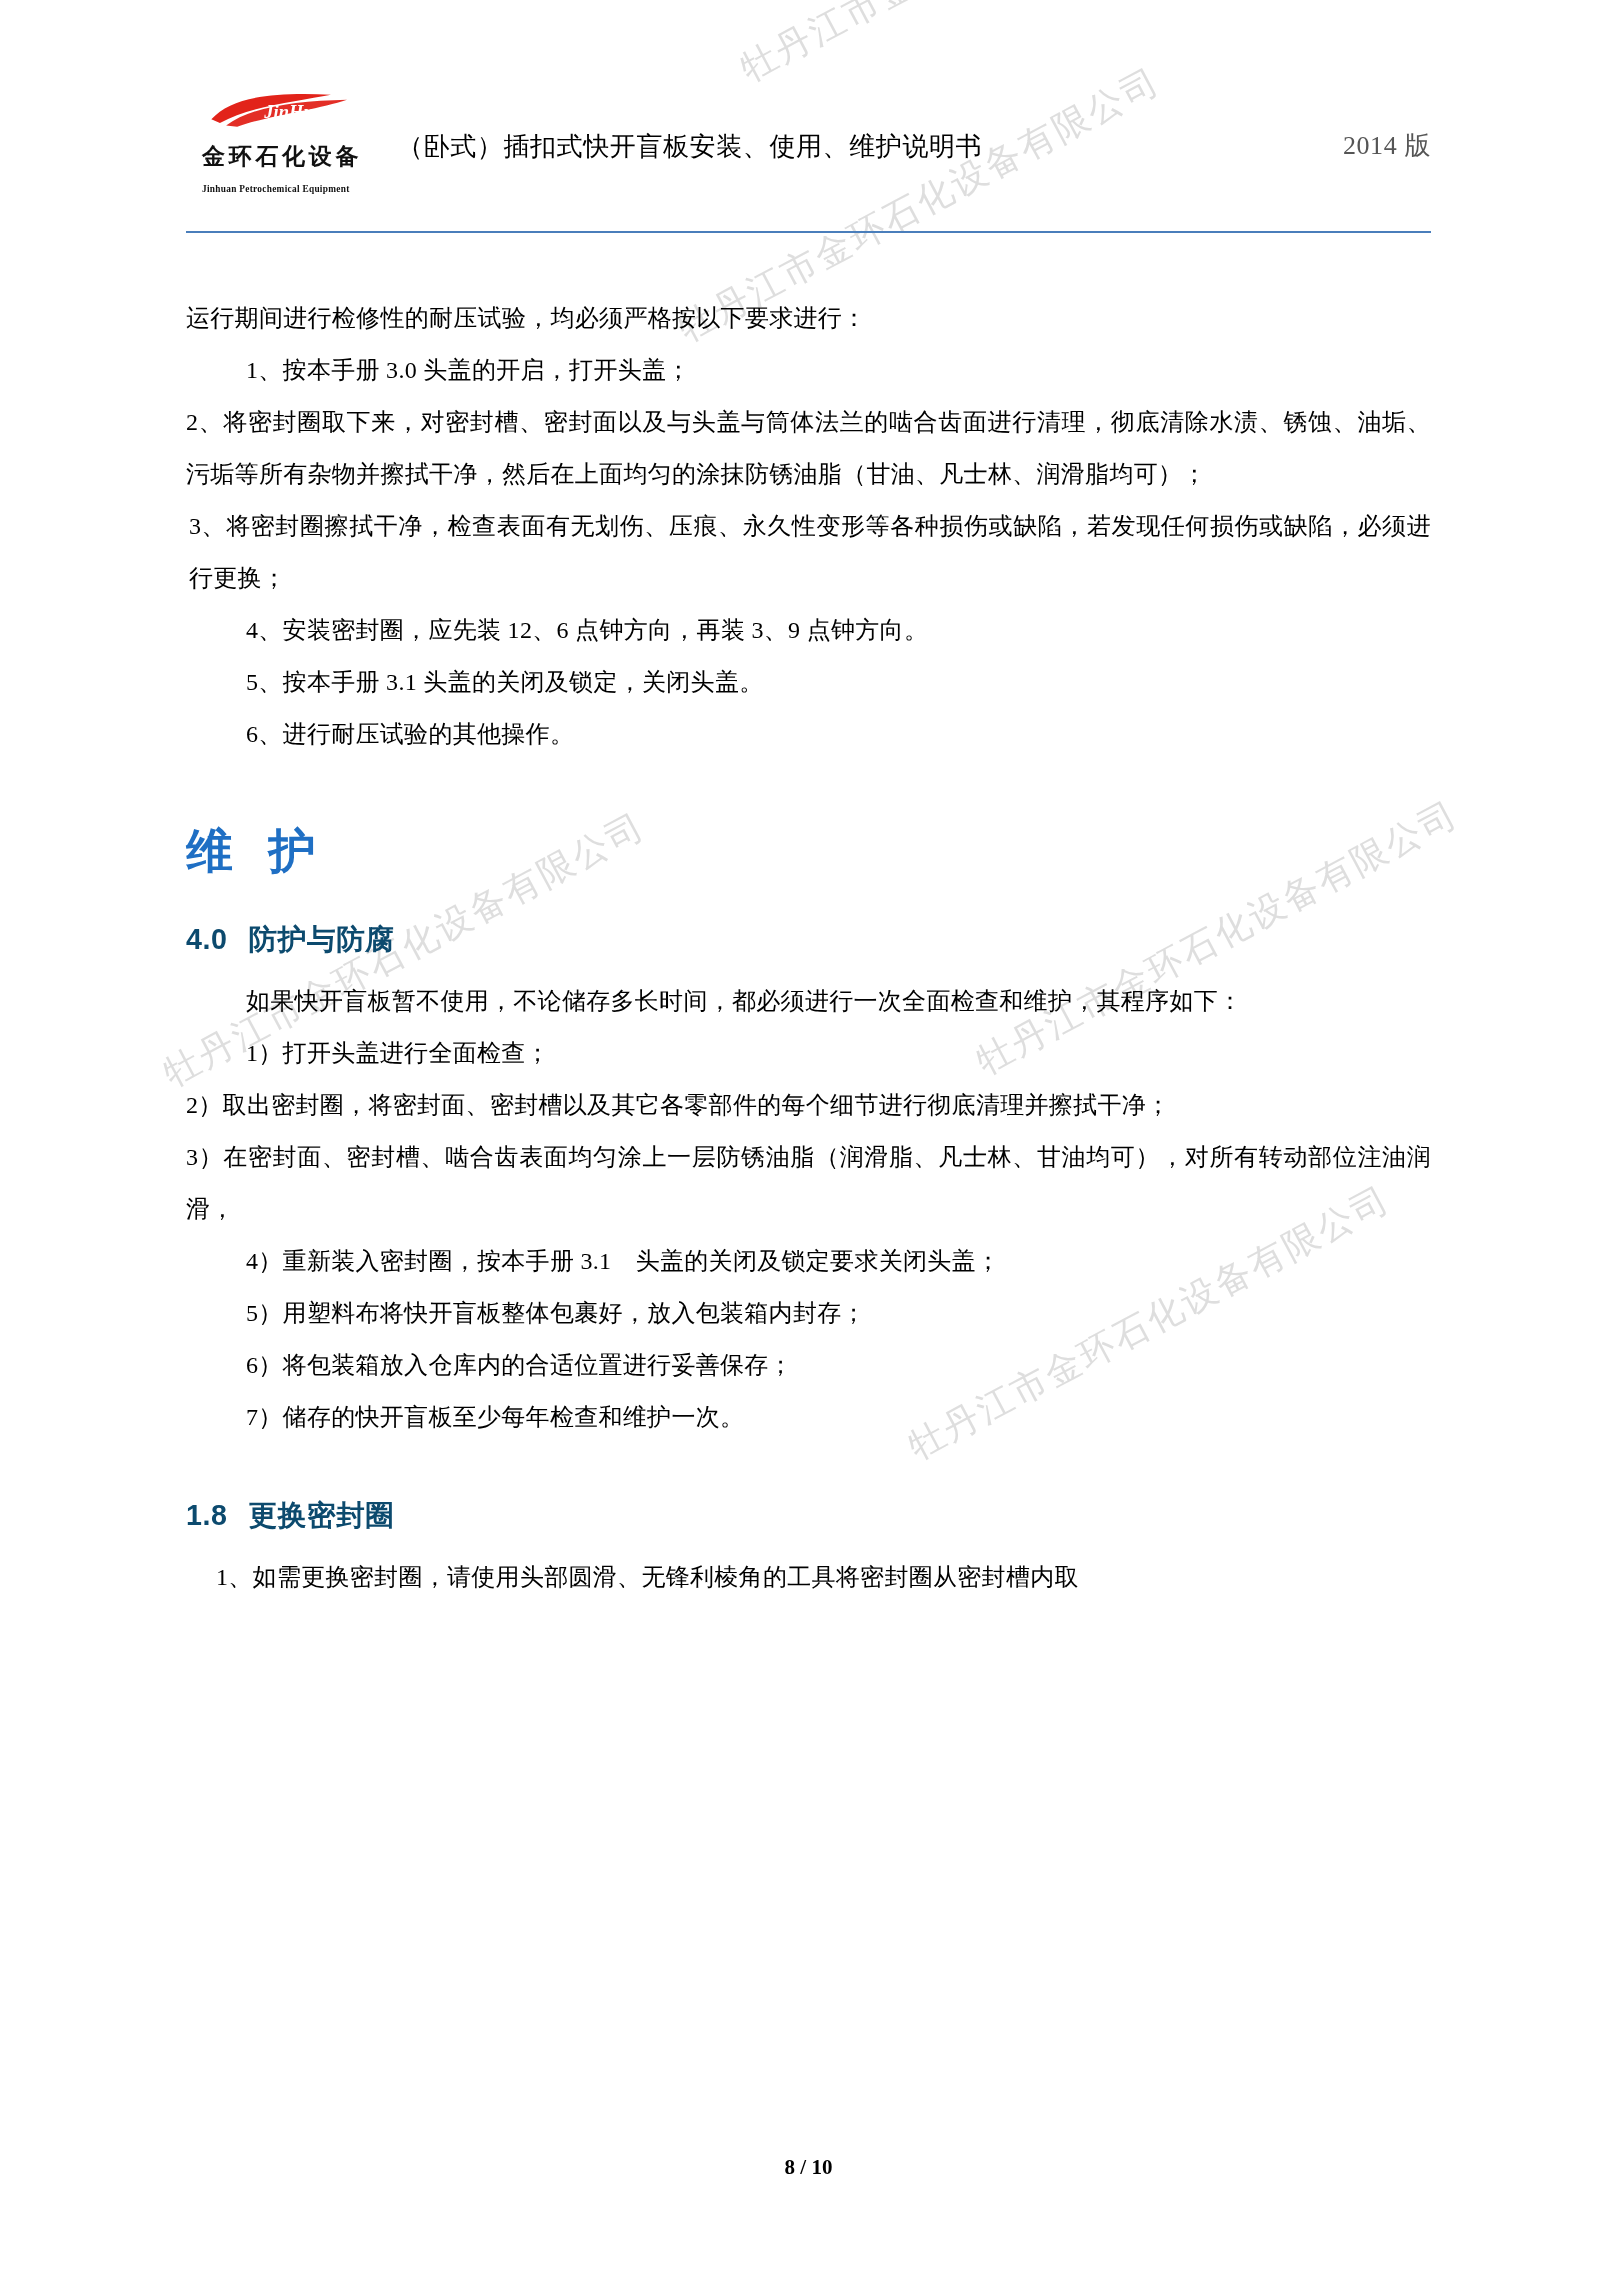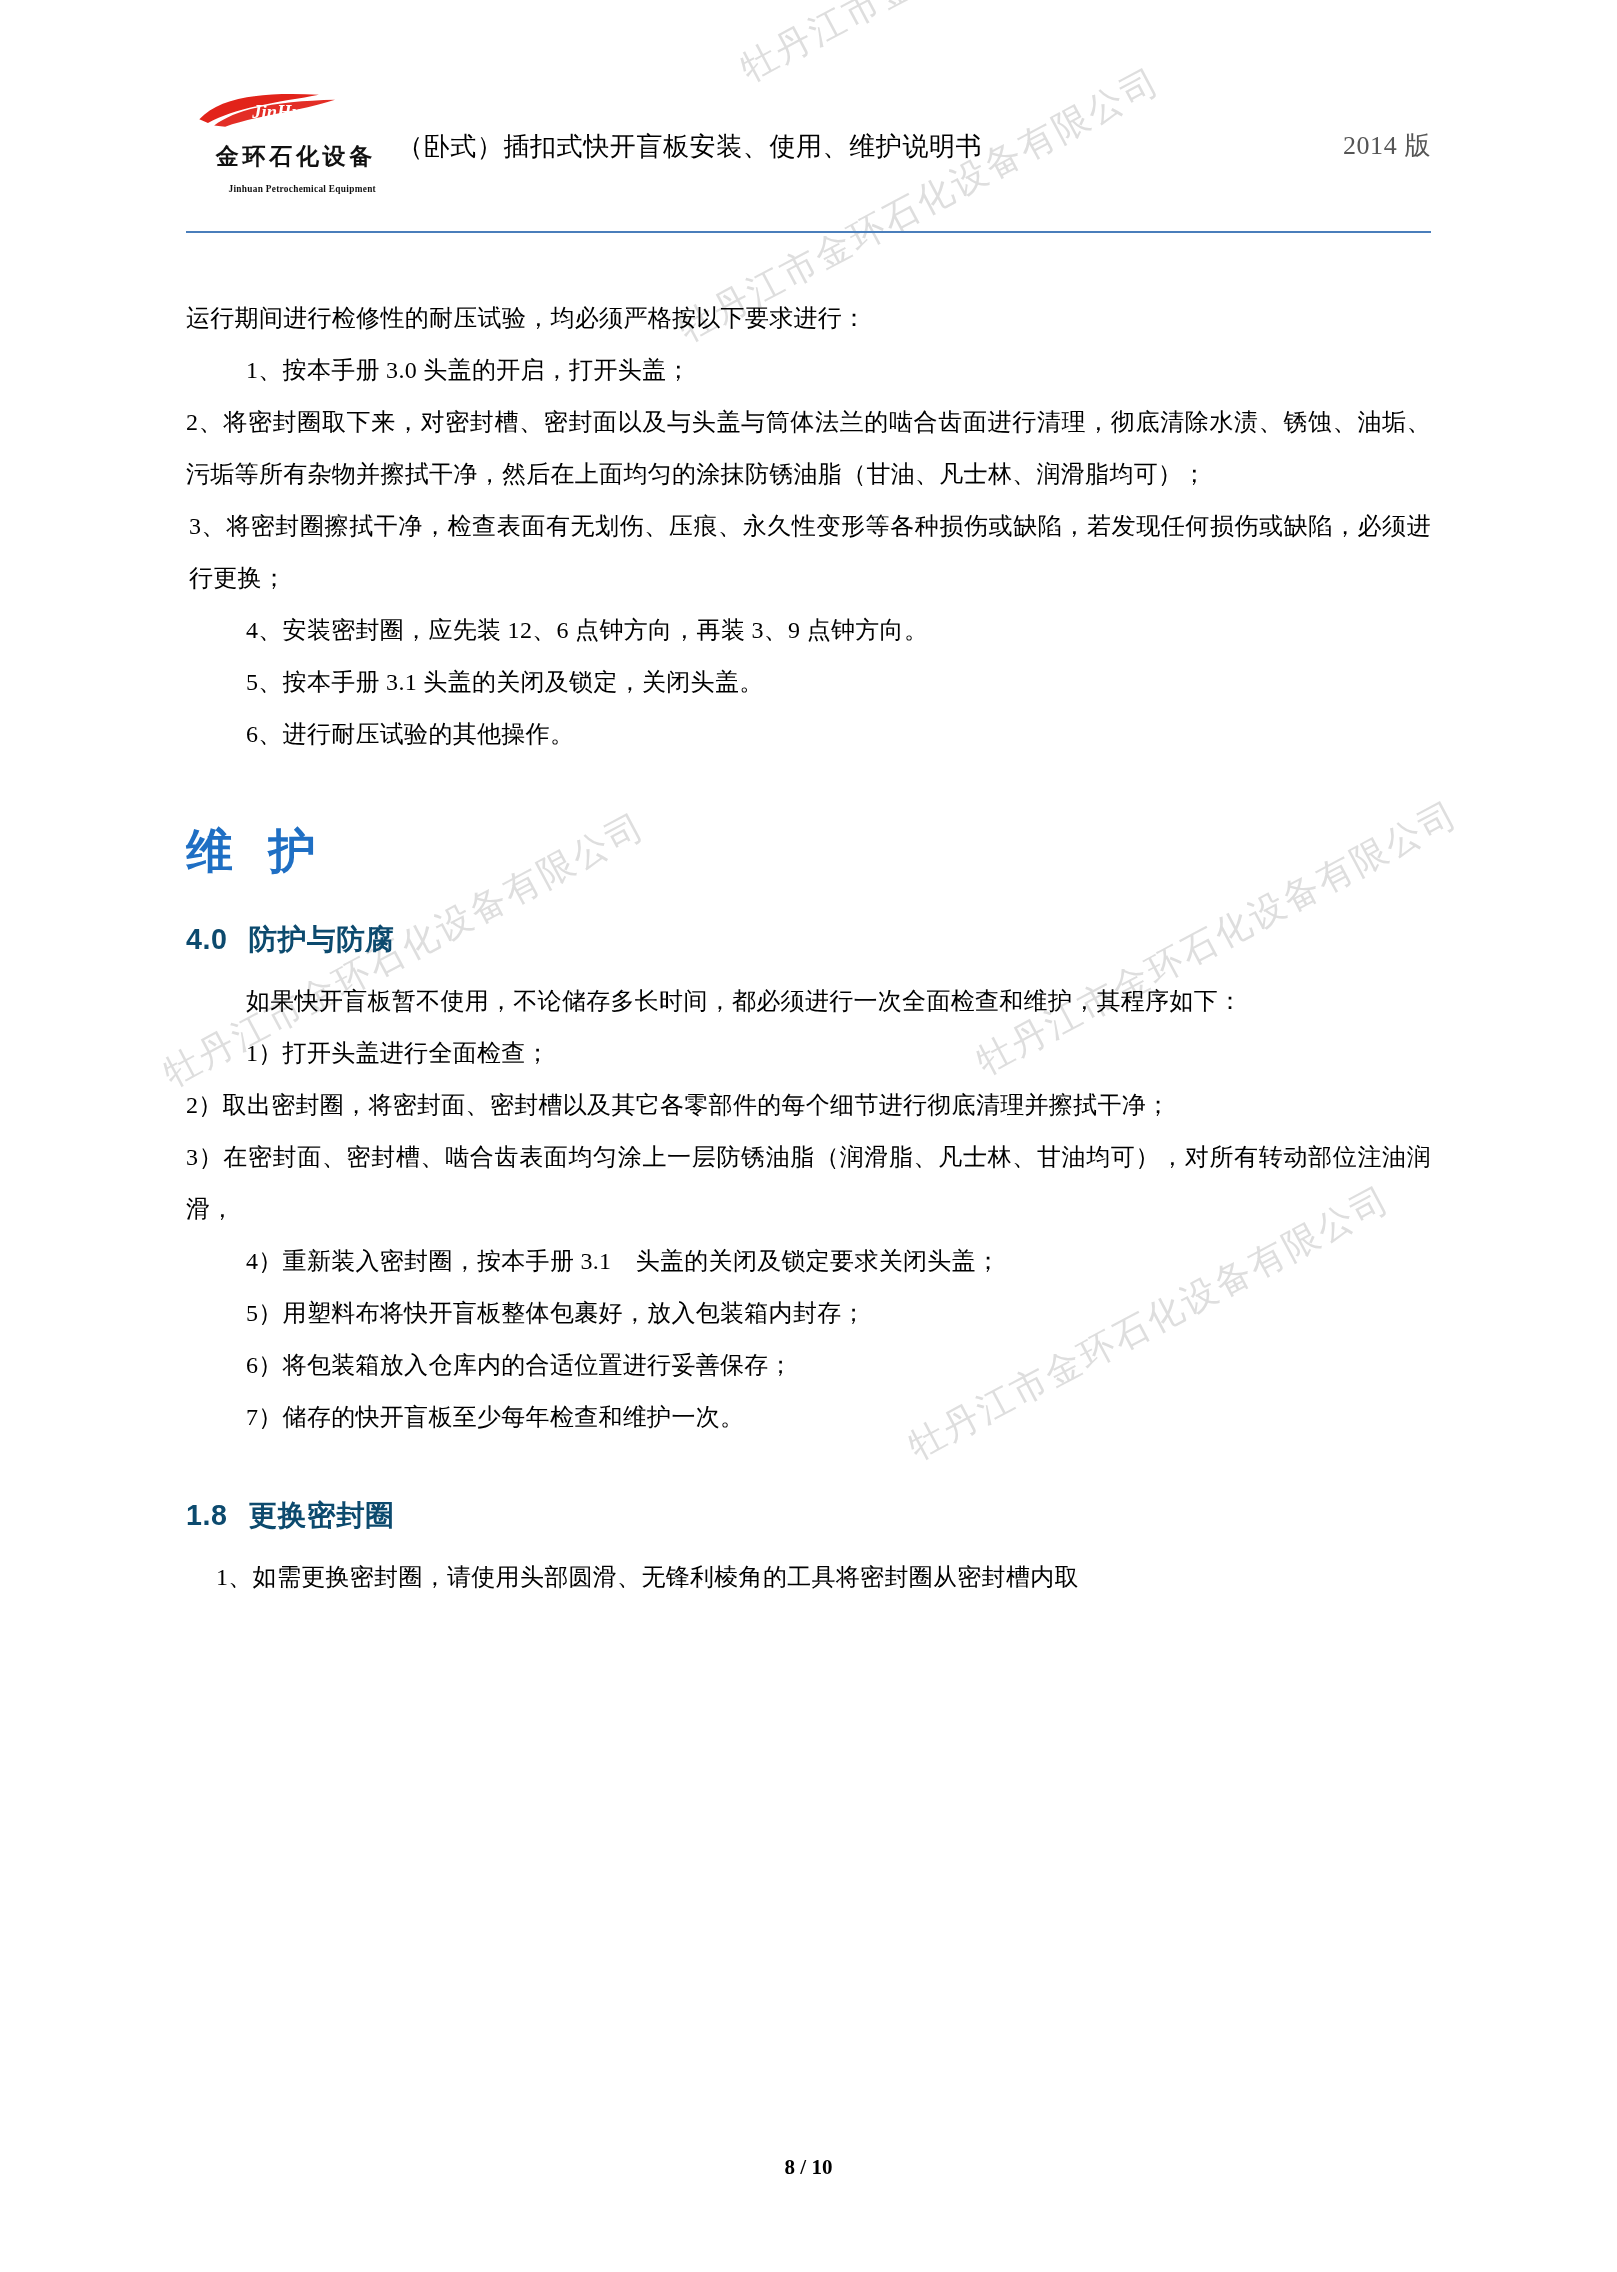--- a/index.html
+++ b/index.html
@@ -41,24 +41,24 @@
   .header {
     position: absolute;
     top: 81px;
     left: 186px;
     right: 186px;
     height: 124px;
     z-index: 2;
   }
   .logo-block {
     position: absolute;
-    left: 4px;
+    left: 16px;
     top: 6.2px;
     width: 186px;
-    text-align: right;
+    text-align: left;
   }
   .logo-mark {
     width: 161px;
     height: 53px;
     position: relative;
   }
   .logo-swoosh {
     position: absolute;
     left: 5px;
     top: 3.7px;

